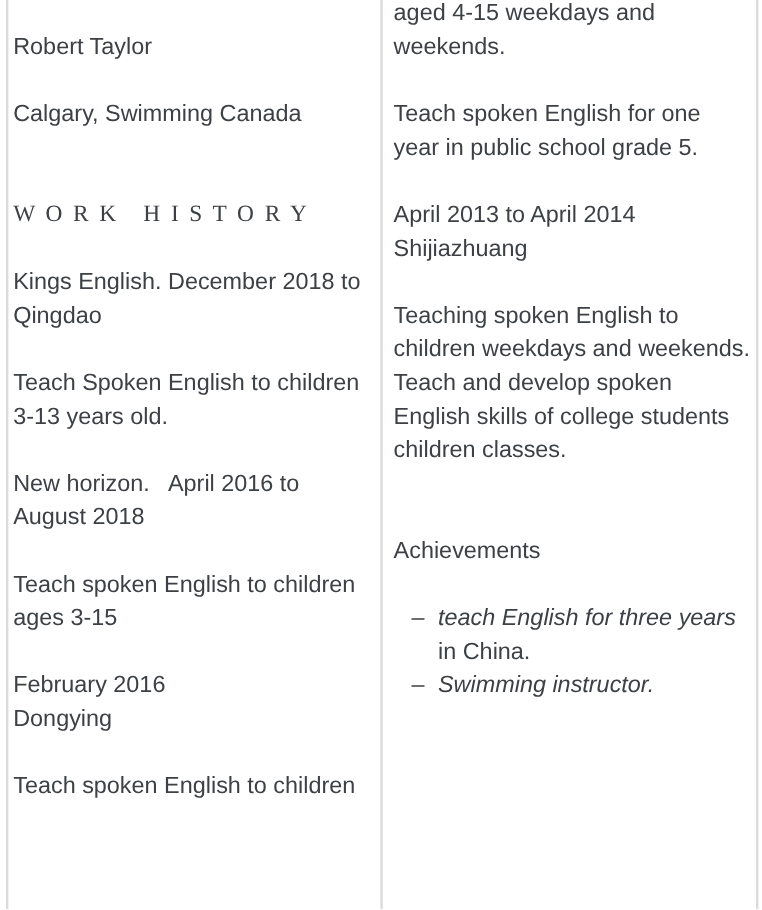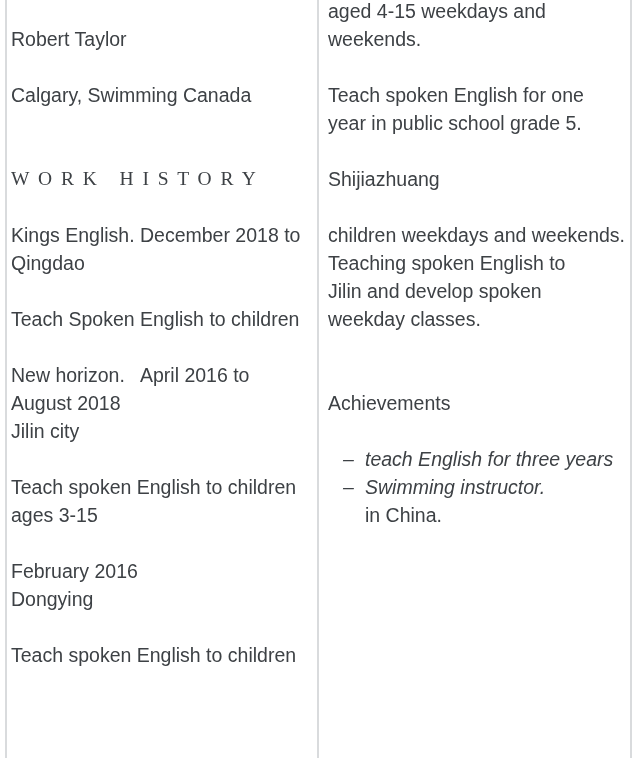--- a/index.html
+++ b/index.html
@@ -70,53 +70,55 @@
       <div class="line blank"></div>
       <div class="line normal">Calgary, Swimming Canada</div>
       <div class="line blank"></div>
       <div class="line blank"></div>
       <div class="line spaced">W O R K   H I S T O R Y</div>
       <div class="line blank"></div>
       <div class="line normal">Kings English. December 2018 to</div>
       <div class="line normal">Qingdao</div>
       <div class="line blank"></div>
       <div class="line normal">Teach Spoken English to children</div>
+      <div class="line normal">3-13 years old.</div>
       <div class="line blank"></div>
       <div class="line normal">New horizon.   April 2016 to</div>
       <div class="line normal">August 2018</div>
-      <div class="line normal">Jilin city</div>
       <div class="line blank"></div>
       <div class="line normal">Teach spoken English to children</div>
       <div class="line normal">ages 3-15</div>
       <div class="line blank"></div>
       <div class="line normal">February 2016</div>
       <div class="line normal">Dongying</div>
       <div class="line blank"></div>
       <div class="line normal">Teach spoken English to children</div>
     </div>
 
   <div class="col col-right">
       <div class="line normal">aged 4-15 weekdays and</div>
       <div class="line normal">weekends.</div>
       <div class="line blank"></div>
       <div class="line normal">Teach spoken English for one</div>
       <div class="line normal">year in public school grade 5.</div>
       <div class="line blank"></div>
+      <div class="line normal">April 2013 to April 2014</div>
       <div class="line normal">Shijiazhuang</div>
       <div class="line blank"></div>
+      <div class="line normal">Teaching spoken English to</div>
       <div class="line normal">children weekdays and weekends.</div>
-      <div class="line normal">Teaching spoken English to</div>
-      <div class="line normal">Jilin and develop spoken</div>
-      <div class="line normal">weekday classes.</div>
+      <div class="line normal">Teach and develop spoken</div>
+      <div class="line normal">English skills of college students</div>
+      <div class="line normal">children classes.</div>
       <div class="line blank"></div>
       <div class="line blank"></div>
       <div class="line normal">Achievements</div>
       <div class="line blank"></div>
       <div class="line bullet"><span class="dash">–</span><span>teach English for three years</span></div>
+      <div class="line cont">in China.</div>
       <div class="line bullet"><span class="dash">–</span><span>Swimming instructor.</span></div>
-      <div class="line cont">in China.</div>
       <div class="line blank"></div>
       <div class="line blank"></div>
       <div class="line blank"></div>
       <div class="line blank"></div>
       <div class="line blank"></div>
     </div>
 </div>
 
 </body></html>

